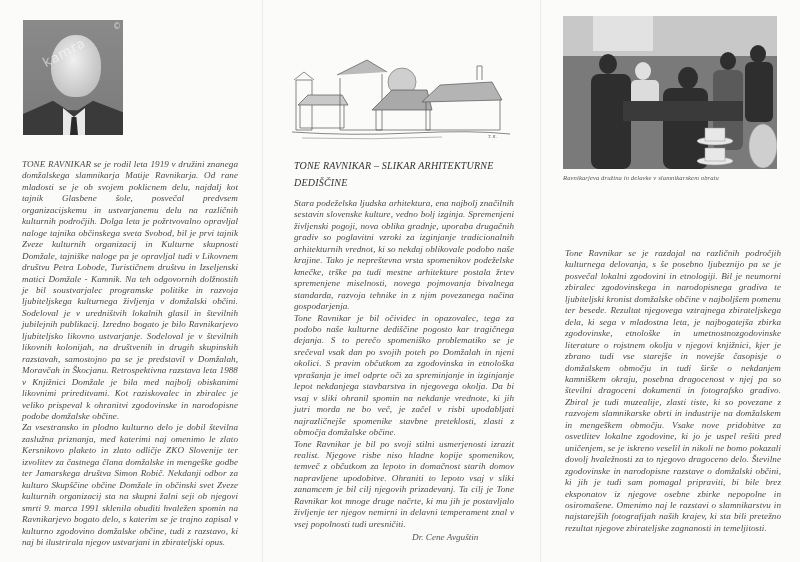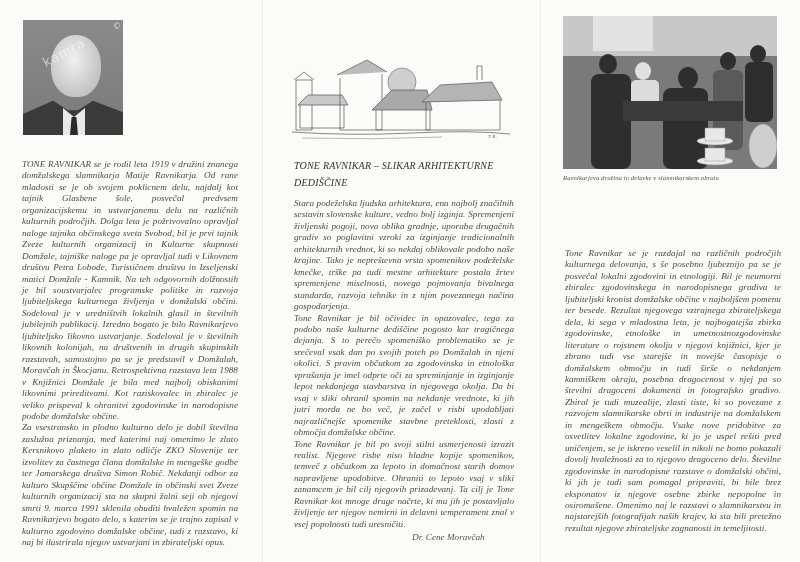--- a/index.html
+++ b/index.html
@@ -141,21 +141,21 @@
         <path d="M10 88 Q80 90 150 87" stroke="#999"></path>
       </g>
       <text x="196" y="88" font-size="4" font-style="italic" fill="#666">T. R.</text>
     </svg>
     <div id="col2-heading" class="heading">TONE RAVNIKAR – SLIKAR ARHITEKTURNE DEDIŠČINE</div>
     <div id="col2-text">
       <p class="body-text">Stara podeželska ljudska arhitektura, ena najbolj značilnih sestavin slovenske kulture, vedno bolj izginja. Spremenjeni življenski pogoji, nova oblika gradnje, uporaba drugačnih gradiv so poglavitni vzroki za izginjanje tradicionalnih arhitekturnih vrednot, ki so nekdaj oblikovale podobo naše krajine. Tako je nepreštevna vrsta spomenikov podeželske kmečke, trške pa tudi mestne arhitekture postala žrtev spremenjene miselnosti, novega pojmovanja bivalnega standarda, razvoja tehnike in z njim povezanega načina gospodarjenja.</p>
       <p class="body-text">Tone Ravnikar je bil očividec in opazovalec, tega za podobo naše kulturne dediščine pogosto kar tragičnega dejanja. S to perečo spomeniško problematiko se je srečeval vsak dan po svojih poteh po Domžalah in njeni okolici. S pravim občutkom za zgodovinska in etnološka vprašanja je imel odprte oči za spreminjanje in izginjanje lepot nekdanjega stavbarstva in njegovega okolja. Da bi vsaj v sliki ohranil spomin na nekdanje vrednote, ki jih jutri morda ne bo več, je začel v risbi upodabljati najrazličnejše spomenike stavbne preteklosti, zlasti z območja domžalske občine.</p>
       <p class="body-text">Tone Ravnikar je bil po svoji stilni usmerjenosti izrazit realist. Njegove risbe niso hladne kopije spomenikov, temveč z občutkom za lepoto in domačnost starih domov napravljene upodobitve. Ohraniti to lepoto vsaj v sliki zanamcem je bil cilj njegovih prizadevanj. Ta cilj je Tone Ravnikar kot mnoge druge načrte, ki mu jih je postavljalo življenje ter njegov nemirni in delavni temperament znal v vsej popolnosti tudi uresničiti.</p>
     </div>
-    <div id="col2-signature" class="signature">Dr. Cene Moravčah</div>
+    <div id="col2-signature" class="signature">Dr. Cene Avguštin</div>
   </section>
 
   <section class="col" id="col3">
     <div id="photo" title="Historic photo of workers in a straw hat workshop">
       <svg width="214" height="153" viewBox="0 0 214 153">
         <rect width="214" height="153" fill="#7a7a7a"></rect>
         <rect x="0" y="0" width="214" height="40" fill="#c8c8c8"></rect>
         <rect x="30" y="0" width="60" height="35" fill="#e2e2e2"></rect>
 
         <g fill="#2e2e2e">

